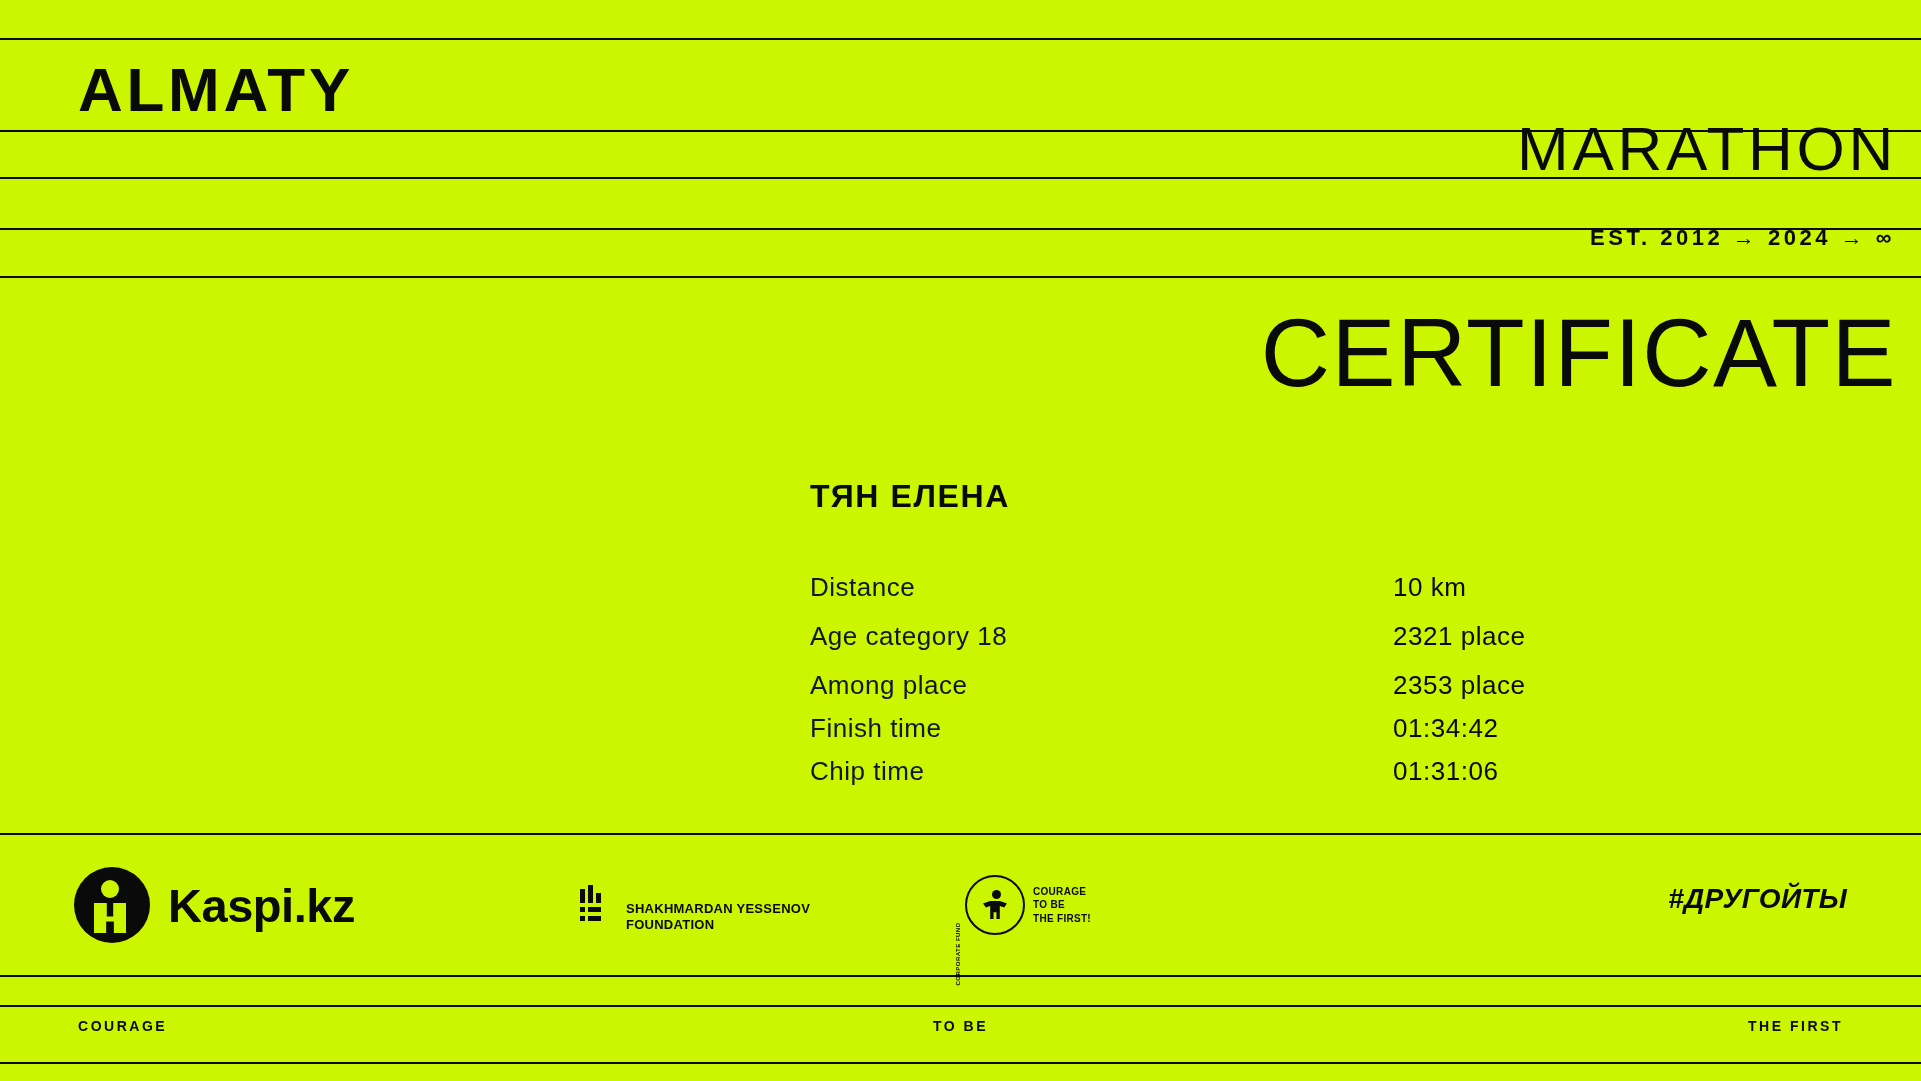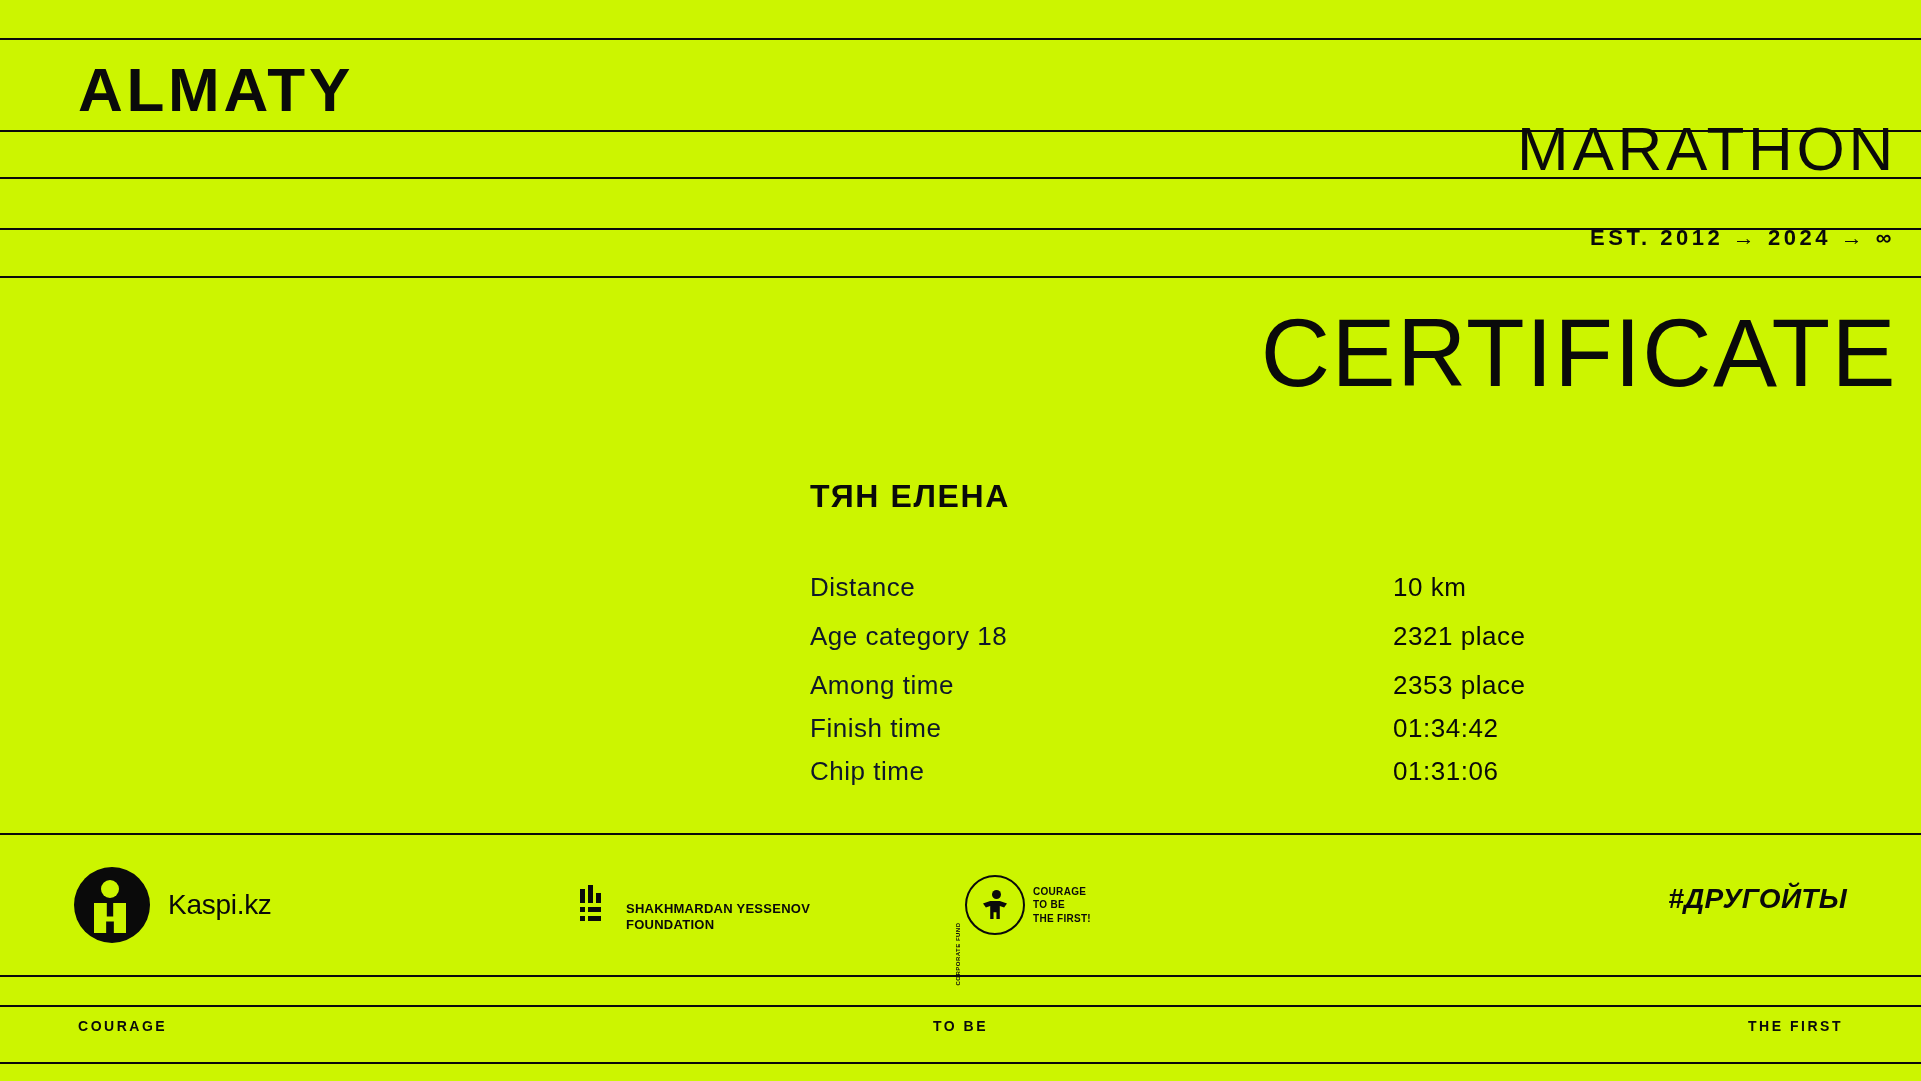--- a/index.html
+++ b/index.html
@@ -144,22 +144,22 @@
   }
   .kaspi-mark::after {
     content: "";
     position: absolute;
     left: 20px; top: 36px;
     width: 32px; height: 30px;
     background: #ccf500;
     clip-path: polygon(0 0, 40% 0, 40% 45%, 60% 45%, 60% 0, 100% 0, 100% 100%, 62% 100%, 62% 62%, 38% 62%, 38% 100%, 0 100%);
   }
   .kaspi-text {
-    font-size: 28px;
-    font-weight: 400;
+    font-size: 47px;
+    font-weight: 700;
     letter-spacing: -0.01em;
   }
 
   .sp-yessenov { position: absolute; left: 580px; top: 0; height: 140px; display: flex; align-items: center; gap: 12px; }
   .yes-mark {
     width: 34px; height: 40px;
     position: relative;
   }
   .yes-mark i {
     position: absolute;
@@ -272,21 +272,21 @@
   <div class="results">
     <div class="result-row">
       <div class="result-label">Distance</div>
       <div class="result-value">10 km</div>
     </div>
     <div class="result-row">
       <div class="result-label">Age category 18</div>
       <div class="result-value">2321 place</div>
     </div>
     <div class="result-row tight">
-      <div class="result-label">Among time</div>
+      <div class="result-label">Among place</div>
       <div class="result-value">2353 place</div>
     </div>
     <div class="result-row tight">
       <div class="result-label">Finish time</div>
       <div class="result-value">01:34:42</div>
     </div>
     <div class="result-row">
       <div class="result-label">Chip time</div>
       <div class="result-value">01:31:06</div>
     </div>

